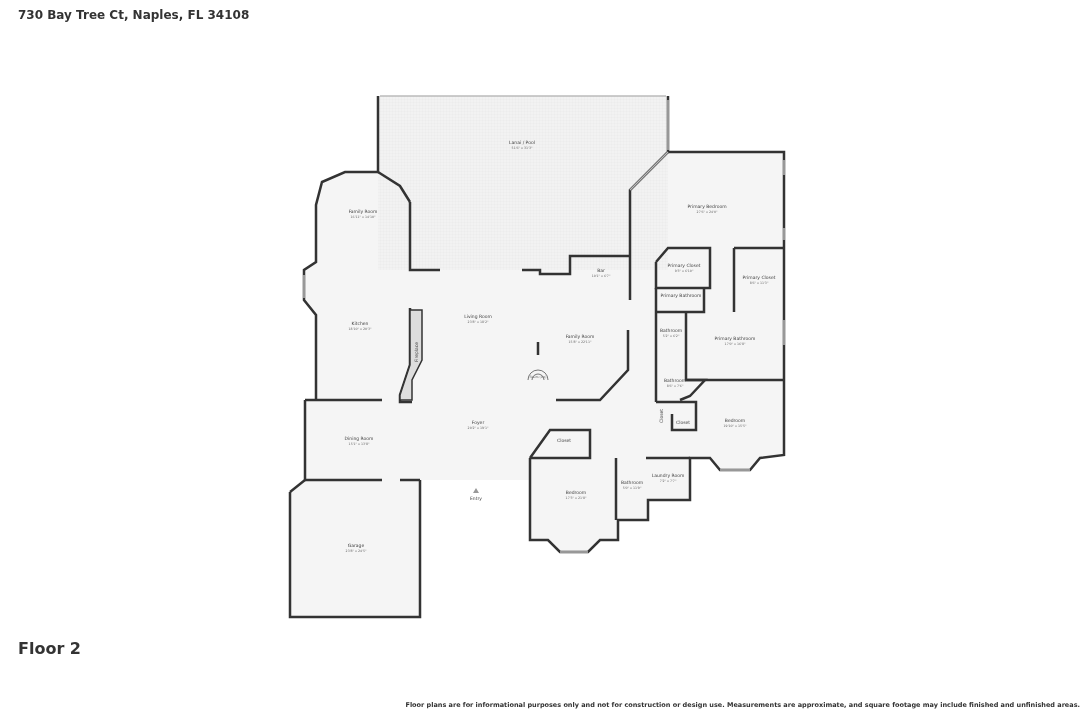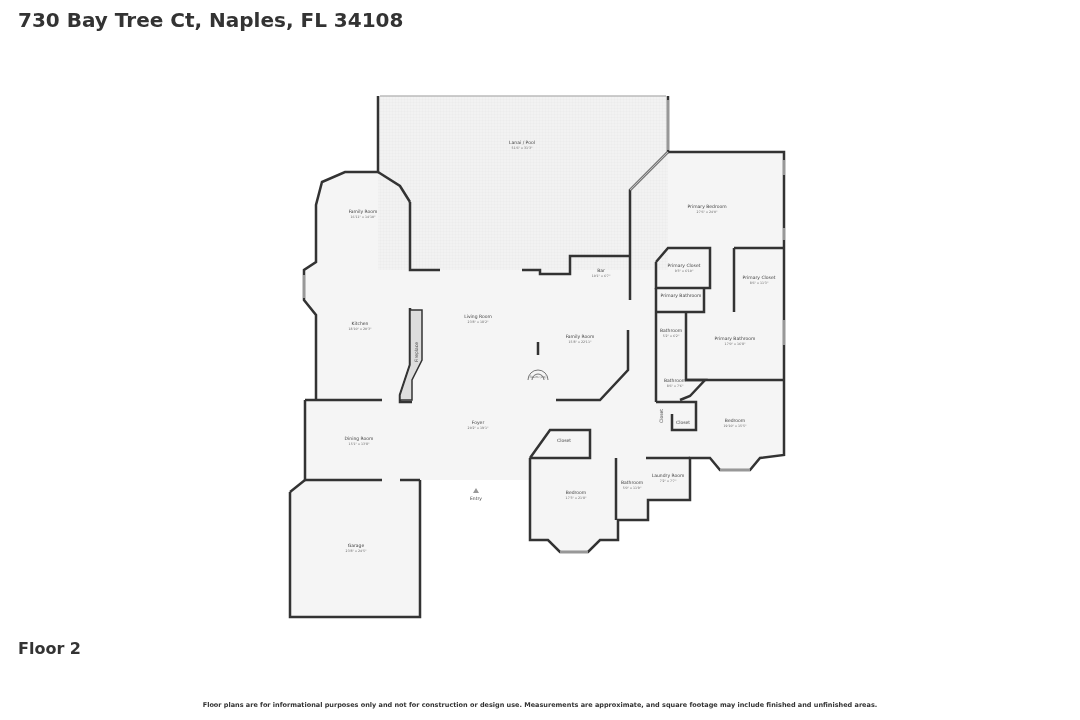--- a/index.html
+++ b/index.html
@@ -1,19 +1,19 @@
 <!DOCTYPE html>
 <html><head>
 <meta charset="utf-8">
 <style>
   html,body{margin:0;padding:0;background:#fff;}
   body{width:1080px;height:720px;position:relative;overflow:hidden;font-family:"DejaVu Sans",sans-serif;color:#333;}
-  .title{position:absolute;left:18px;top:8px;font-size:20px;font-weight:bold;color:#333;}
+  .title{position:absolute;left:18px;top:8px;font-size:12px;font-weight:bold;color:#333;}
   .floor{position:absolute;left:18px;top:639px;font-size:16px;font-weight:bold;color:#333;}
-  .footer{position:absolute;left:0;width:1080px;top:701px;text-align:center;font-size:6.5px;font-weight:bold;color:#333;}
+  .footer{position:absolute;left:0;width:1080px;top:701px;text-align:right;font-size:6.5px;font-weight:bold;color:#333;}
   svg{position:absolute;left:0;top:0;}
   .lbl{font-family:"DejaVu Sans",sans-serif;font-size:4.5px;fill:#444;text-anchor:middle;}
   .dim{font-family:"DejaVu Sans",sans-serif;font-size:3.2px;fill:#666;text-anchor:middle;}
 </style>
 </head>
 <body>
 
 <div class="title">730 Bay Tree Ct, Naples, FL 34108</div>
 
 <svg width="1080" height="720" viewBox="0 0 1080 720">

